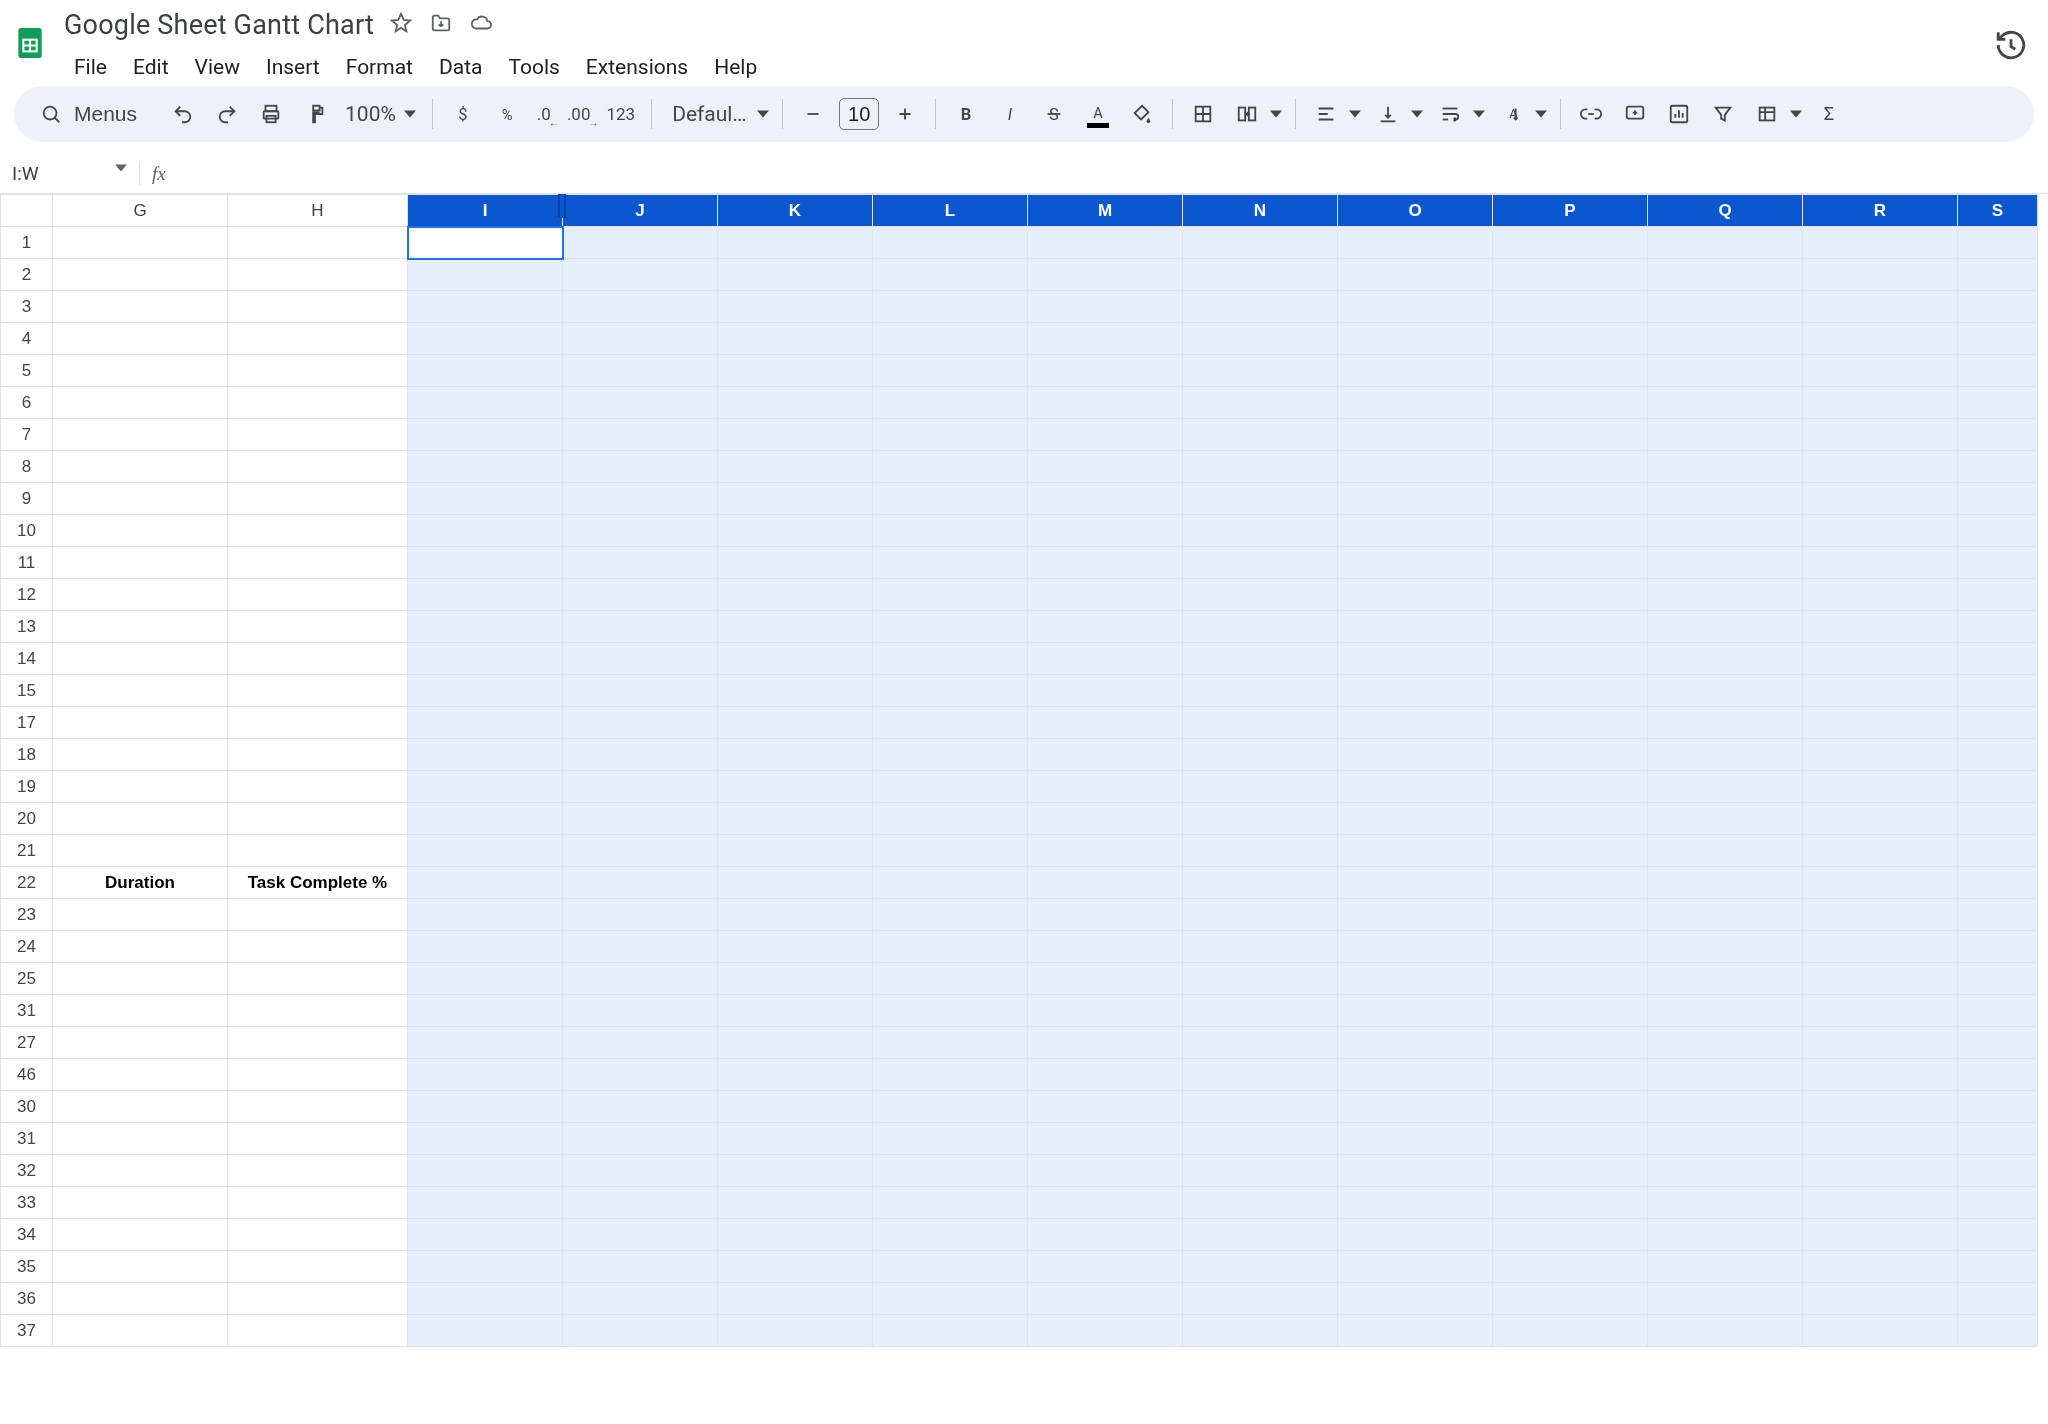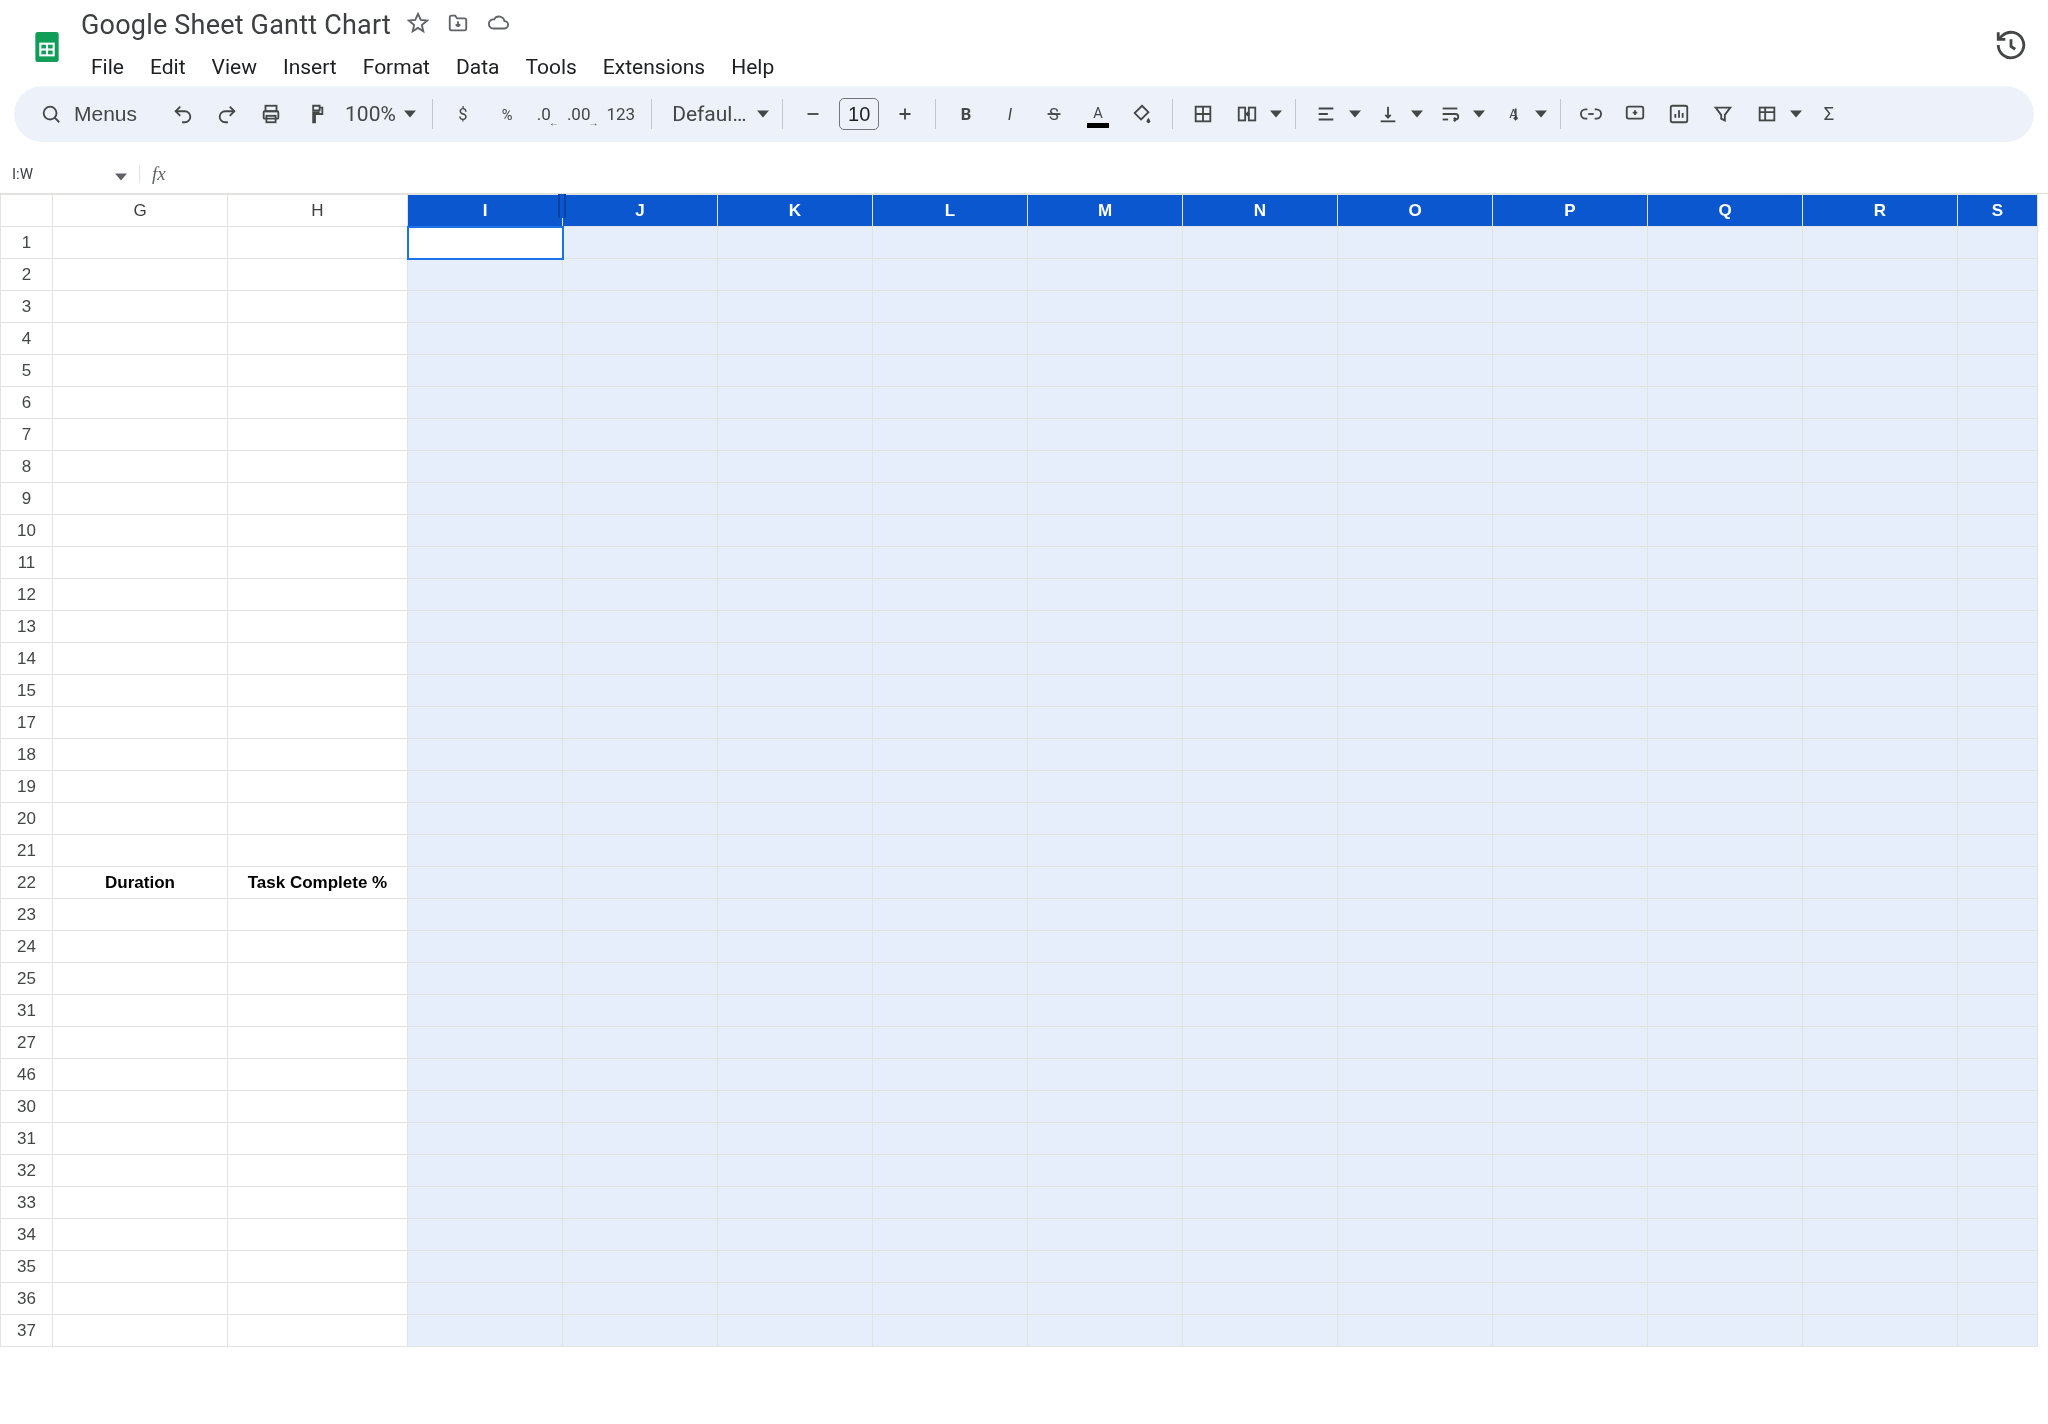--- a/index.html
+++ b/index.html
@@ -9,22 +9,22 @@
     color: #1f1f1f;
     overflow: hidden;
     width: 2048px;
     height: 1424px;
     position: relative;
     transform-origin: top left;
   }
   
   .titlebar {
     display: flex;
-    align-items: flex-end;
-    padding: 10px 16px 0 25px;
+    align-items: center;
+    padding: 10px 16px 0 8px;
     gap: 10px;
   }
   .sheets-logo {
     width: 44px; height: 58px;
     display: flex; align-items: center; justify-content: center;
   }
   .sheets-logo svg { width: 40px; height: 40px; }
   .title-and-menu { display:flex; flex-direction:column; }
   .title-row {
     display: flex;
@@ -128,23 +128,23 @@
   .caret { display:inline-flex; }
   .caret svg { width:12px; height:12px; }
   
   .fx-row {
     display:flex; align-items:center;
     height:40px;
     border-bottom:1px solid #e1e3e1;
     margin-top:6px;
   }
   .name-box {
-    display:flex; align-items:flex-end; gap:6px;
+    display:flex; align-items:flex-start; gap:6px;
     width:140px; padding:0 12px;
-    font-size:15px; color:#3c4043;
+    font-size:19px; color:#3c4043;
     border-right:1px solid #e1e3e1;
     cursor:pointer;
   }
   .name-box .caret svg { width:12px; height:12px; color:#5f6368;}
   .fx-icon { font-style:italic; font-family: Georgia, serif; color:#5f6368; padding:0 12px; font-size:19px; }
   .fx-input { flex:1; border:none; outline:none; font-size:18px; padding:4px; background:transparent; }
   
   .grid-wrap { position:relative; overflow:hidden; height: calc(1424px - 212px); }
   .grid {
     border-collapse: collapse;

